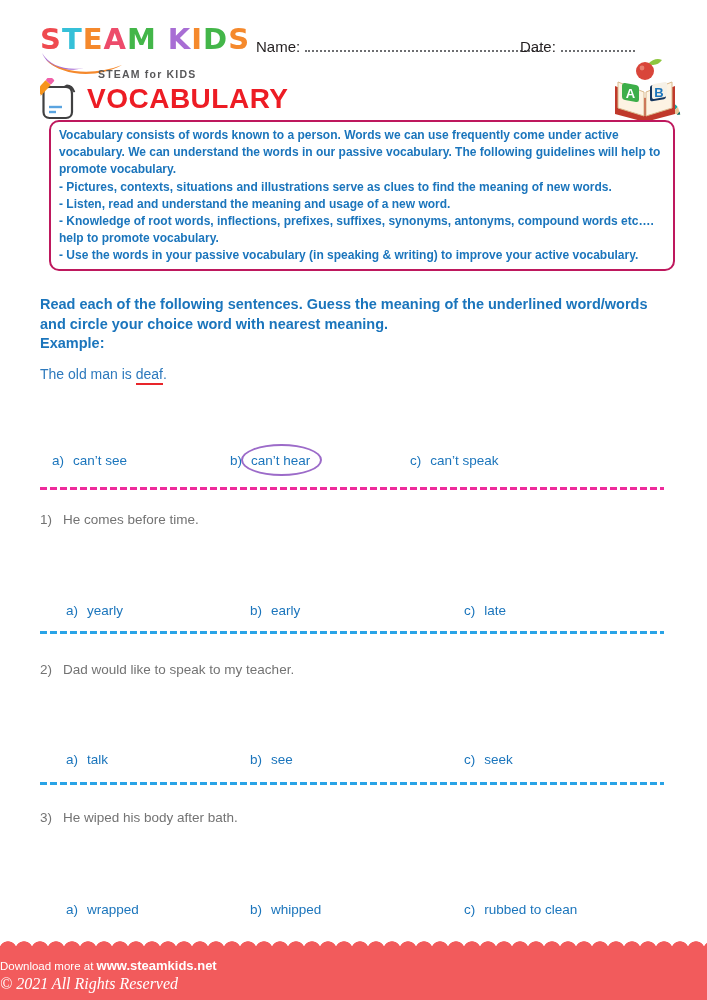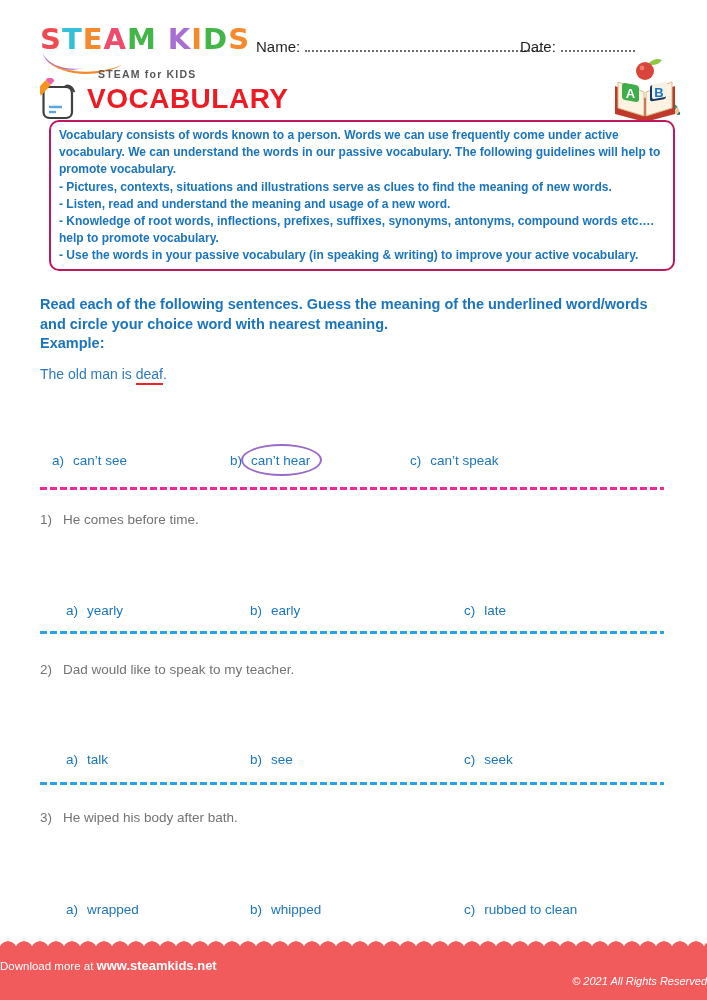--- a/index.html
+++ b/index.html
@@ -62,21 +62,21 @@
   .q-row { position:absolute; left:40px; font-size:13.5px; color:#737373; white-space:nowrap; }
   .q-num { display:inline-block; margin-right:11px; }
 
   
   .footer { position:absolute; left:0; right:0; bottom:0; height:50px; background:#f25b5c; }
   .scallops { position:absolute; left:0; right:0; bottom:50px; height:10px;
     background-image:radial-gradient(circle 9px at 8px 10px, #f25b5c 8.4px, rgba(255,255,255,0) 9px);
     background-size:16px 10px; background-repeat:repeat-x; }
   .footer-line1 { text-align:left; color:#fff; font-size:11.5px; padding-top:8px; }
   .footer-site { font-weight:bold; font-size:13px; }
-  .footer-line2 { text-align:right; color:#fff; font-size:11px; font-style:italic; padding-top:2px; }
+  .footer-line2 { text-align:left; color:#fff; font-size:16px; font-style:italic; padding-top:2px;font-family:Liberation Serif, serif; }
 </style>
 </head>
 <body>
 
 <div class="page">
 
   <div class="logo">
     <div class="logo-word"><span class="ll c0">S</span><span class="ll c1">T</span><span class="ll c2">E</span><span class="ll c3">A</span><span class="ll c4">M</span><span class="ll c5">K</span><span class="ll c6">I</span><span class="ll c7">D</span><span class="ll c8">S</span>
     </div>
     <svg class="logo-swoosh" width="100" height="22" viewBox="0 0 100 22">

